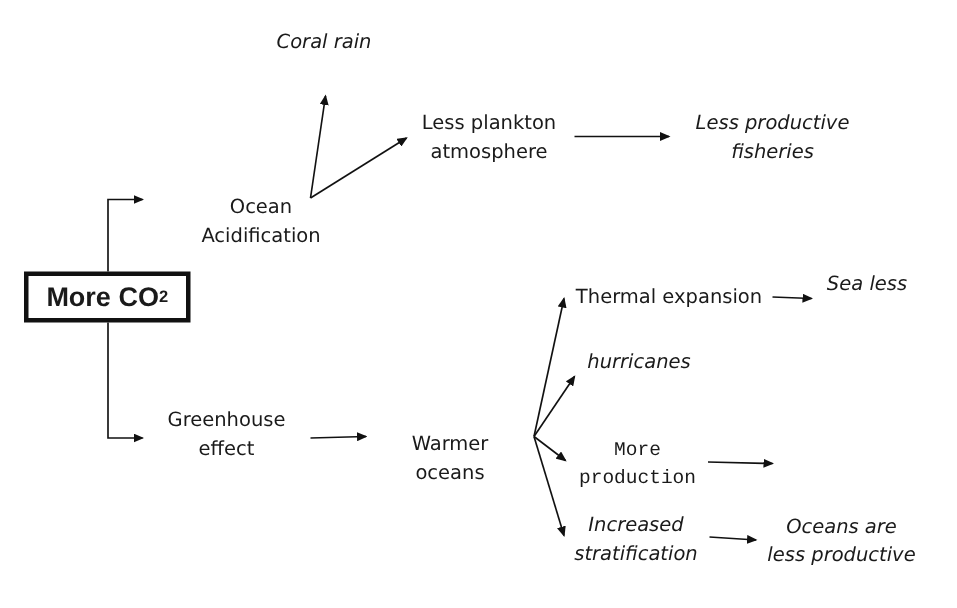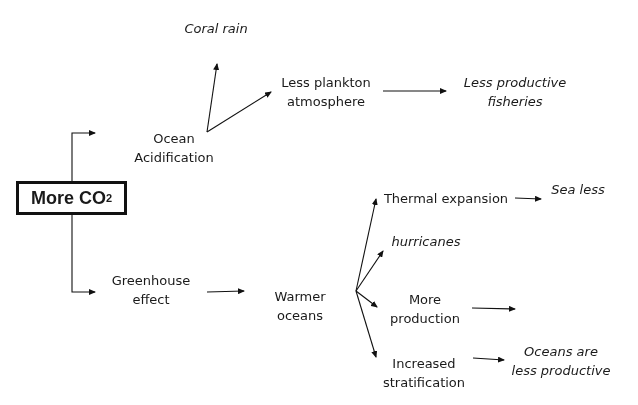--- a/index.html
+++ b/index.html
@@ -80,27 +80,27 @@
   </div>
 
   <div class="node italic" style="left:578px;top:180px;">
     <span>Sea less</span>
   </div>
 
   <div class="node italic" style="left:426px;top:232px;">
     <span>hurricanes</span>
   </div>
 
-  <div class="node" style="left:425px;top:290px;">
+  <div class="node" style="left:425px;top:290px;font-family:Liberation Mono, monospace;">
     <span>More</span>
     <span>production</span>
   </div>
 
 
-  <div class="node" style="left:424px;top:354px;">
+  <div class="node" style="left:424px;top:341px;font-style:italic;">
     <span>Increased</span>
     <span>stratification</span>
   </div>
 
   <div class="node italic" style="left:561px;top:342px;">
     <span>Oceans are</span>
     <span>less productive</span>
   </div>
 </div>
 

